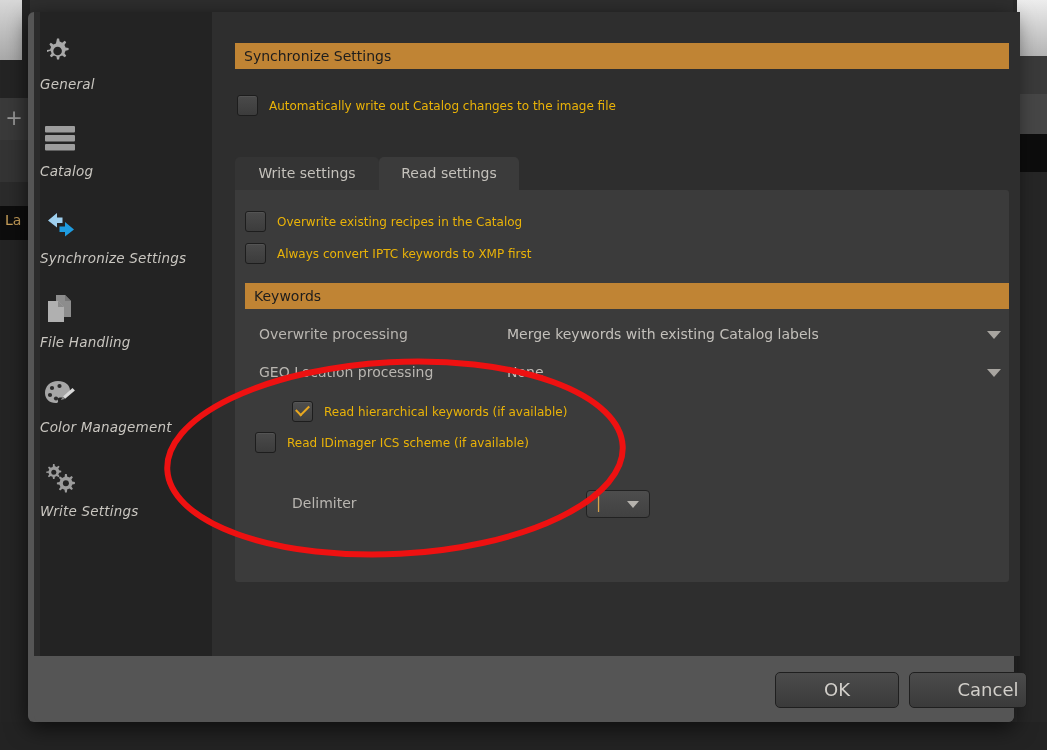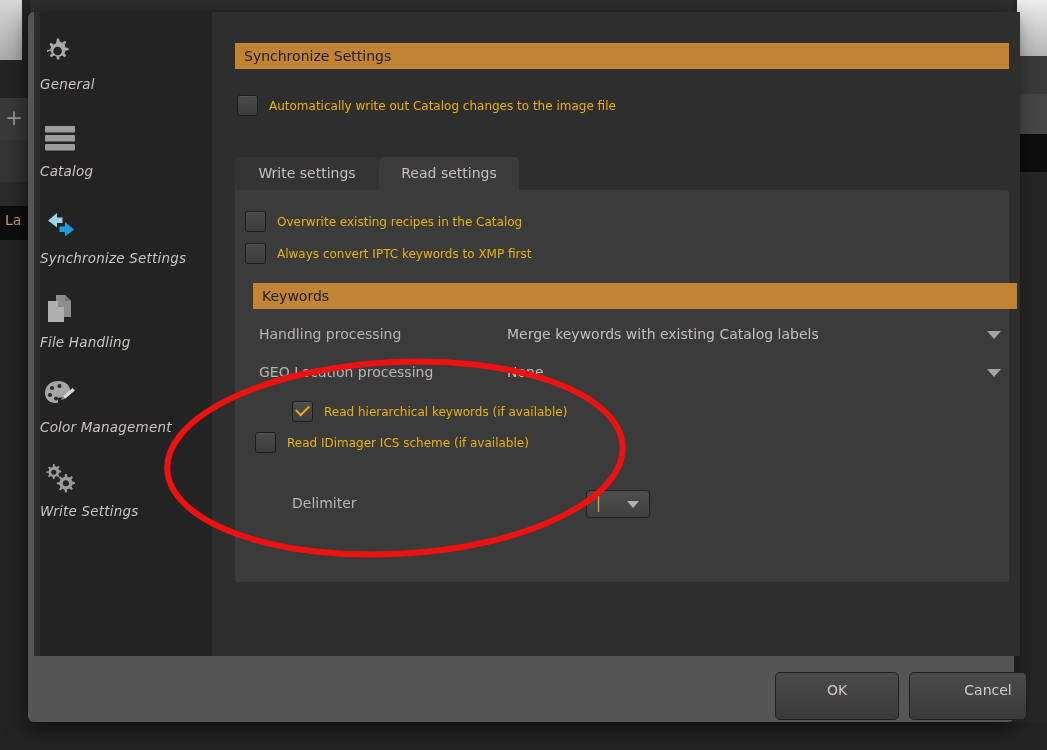--- a/index.html
+++ b/index.html
@@ -47,21 +47,21 @@
   .side-label{display:block;color:#c9c6c0;font-size:13.5px;line-height:17px;
       letter-spacing:.2px;}
 
   
   .main{position:absolute;left:178px;top:0;width:808px;height:644px;background:#2e2e2e;}
 
   .sect-header{position:absolute;height:26px;background:#c08434;
       color:#1d1d1d;font-size:14px;line-height:26px;padding-left:9px;
       box-sizing:border-box;}
   #sync-header{left:23px;top:31px;width:774px;}
-  #kw-header{left:33px;top:271px;width:764px;margin-left:8px;}
+  #kw-header{left:33px;top:271px;width:764px;}
 
   .chk-row{position:absolute;display:flex;align-items:center;}
   .chk{width:19px;height:19px;border-radius:3px;border:1px solid #1d1d1d;
       background:linear-gradient(180deg,#4a4a4a,#3c3c3c);
       box-shadow:inset 0 1px 0 rgba(255,255,255,.06);
       position:relative;flex:0 0 auto;}
   .chk.checked{background:linear-gradient(180deg,#4e4e4e,#3f3f3f);}
   .chk.checked::after{content:"";position:absolute;left:3px;top:3px;width:11px;height:6px;
       border-left:2.6px solid #e8a820;border-bottom:2.6px solid #e8a820;
       transform:rotate(-45deg);}
@@ -87,23 +87,23 @@
       border-radius:4px;border:1px solid #222;
       background:linear-gradient(180deg,#4d4d4d,#414141);}
   .combo-text{position:absolute;left:9px;top:2px;color:#d6a24a;font-size:15px;line-height:20px;}
   .combo-caret{position:absolute;right:10px;top:10px;width:0;height:0;
       border-left:6px solid transparent;border-right:6px solid transparent;
       border-top:7px solid #b5b2ad;}
 
   
   .footer{position:absolute;left:6px;top:644px;width:980px;height:66px;background:#555555;
       border-radius:0 0 6px 6px;}
-  .btn{position:absolute;top:16px;height:48px;border-radius:5px;
+  .btn{position:absolute;top:16px;height:36px;border-radius:5px;
       border:1px solid #1f1f1f;background:linear-gradient(180deg,#4b4b4b,#3a3a3a);
-      color:#d2cfca;font-size:14px;line-height:34px;text-align:center;
+      color:#d2cfca;font-size:18px;line-height:34px;text-align:center;
       box-sizing:border-box;cursor:default;}
   #ok-btn{left:741px;width:124px;}
   #cancel-btn{left:875px;width:118px;padding-left:40px;}
 
   
   .annot{position:absolute;left:160px;top:355px;width:486px;height:210px;
       pointer-events:none;}
 </style>
 </head>
 <body>
@@ -226,21 +226,21 @@
           <span class="chk"></span>
           <span class="chk-label">Overwrite existing recipes in the Catalog</span>
         </div>
         <div class="chk-row" style="left:33px;top:231px;">
           <span class="chk"></span>
           <span class="chk-label">Always convert IPTC keywords to XMP first</span>
         </div>
 
         <div id="kw-header" class="sect-header">Keywords</div>
 
-        <div class="row-label" style="left:47px;top:314px;">Handling processing</div>
+        <div class="row-label" style="left:47px;top:314px;">Overwrite processing</div>
         <div class="row-value" style="left:295px;top:314px;">Merge keywords with existing Catalog labels</div>
         <div class="caret" style="left:775px;top:319px;"></div>
 
         <div class="row-label" style="left:47px;top:352px;">GEO Location processing</div>
         <div class="row-value" style="left:295px;top:352px;">None</div>
         <div class="caret" style="left:775px;top:357px;"></div>
 
         <div class="chk-row" style="left:43px;top:389px;padding-left:37px;">
           <span class="chk checked"></span>
           <span class="chk-label">Read hierarchical keywords (if available)</span>

